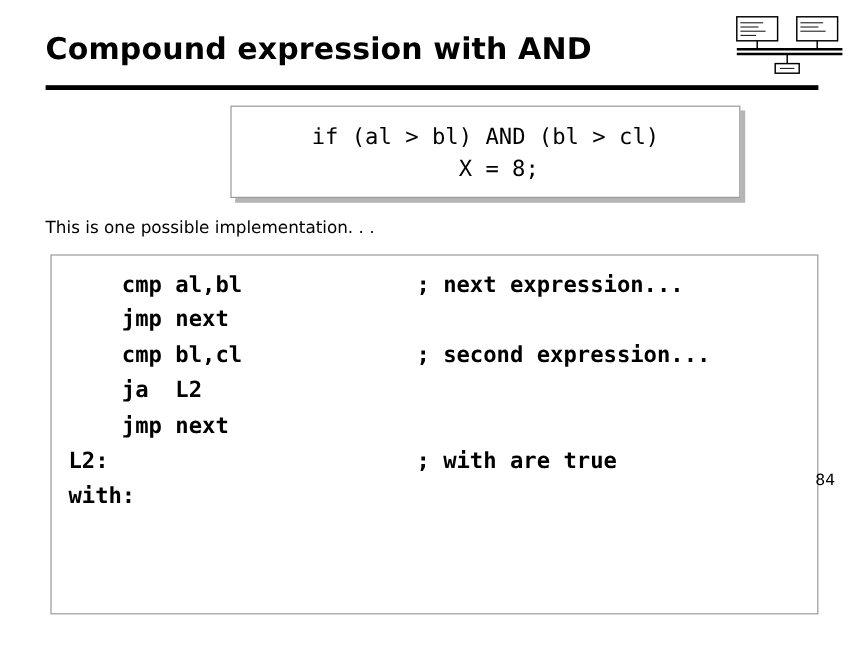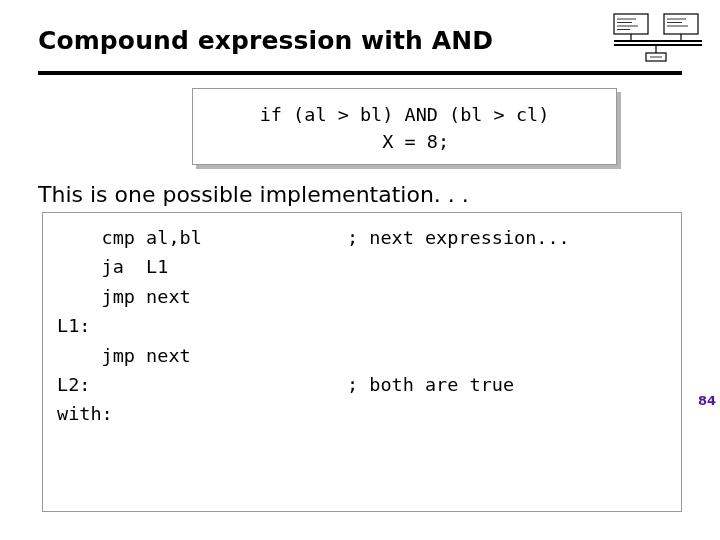--- a/index.html
+++ b/index.html
@@ -74,21 +74,21 @@
     padding: 12px 0 0 0;
     text-align: center;
     white-space: pre;
   }
 
   
   .caption {
     position: absolute;
     left: 38px;
     top: 182px;
-    font-size: 22px;
+    font-size: 14px;
     color: #000000;
     white-space: pre;
   }
 
   
   .asm-box {
     position: absolute;
     left: 42px;
     top: 212px;
     width: 640px;
@@ -102,39 +102,39 @@
     position: relative;
     padding: 10px 0 0 14px;
   }
   .asm-row {
     display: flex;
     font-family: "DejaVu Sans Mono", monospace;
     font-size: 18.5px;
     line-height: 29.4px;
     color: #000000;
     white-space: pre;
+    font-weight: bold;
   }
   .asm-code {
     width: 290px;
     flex: 0 0 290px;
     white-space: pre;
   }
   .asm-comment {
     flex: 1 1 auto;
     white-space: pre;
   }
 
   
   .page-number {
     position: absolute;
-    right: 4px;
+    right: 24px;
     bottom: 24px;
     font-size: 13px;
-    color: #4c1d95;
-    font-weight: bold;
+    color: #000000;
   }
 </style>
 </head>
 <body>
 
 <div class="slide">
 
   <div class="title">Compound expression with AND</div>
 
   <div class="title-rule"></div>
@@ -166,40 +166,41 @@
   <div class="caption">This is one possible implementation. . .</div>
 
   <div class="asm-box">
     <div class="asm-inner">
 
       <div class="asm-row">
         <span class="asm-code">    cmp al,bl</span>
         <span class="asm-comment">; next expression...</span>
       </div>
       <div class="asm-row">
-        <span class="asm-code">    ja  L1</span>
         <span class="asm-comment"></span>
       </div>
       <div class="asm-row">
         <span class="asm-code">    jmp next</span>
         <span class="asm-comment"></span>
       </div>
       <div class="asm-row">
-        <span class="asm-code">L1:</span>
-        <span class="asm-comment"></span>
-      </div>
-      <div class="asm-row">
+        <span class="asm-code">    cmp bl,cl</span>
+        <span class="asm-comment">; second expression...</span>
+      </div>
+      <div class="asm-row">
+        <span class="asm-code">    ja  L2</span>
+        <span class="asm-comment"></span>
       </div>
       <div class="asm-row">
         <span class="asm-code">    jmp next</span>
         <span class="asm-comment"></span>
       </div>
       <div class="asm-row">
         <span class="asm-code">L2:</span>
-        <span class="asm-comment">; both are true</span>
+        <span class="asm-comment">; with are true</span>
       </div>
       <div class="asm-row">
         <span class="asm-code">with:</span>
         <span class="asm-comment"></span>
       </div>
 
     </div>
   </div>
 
   <div class="page-number">84</div>

